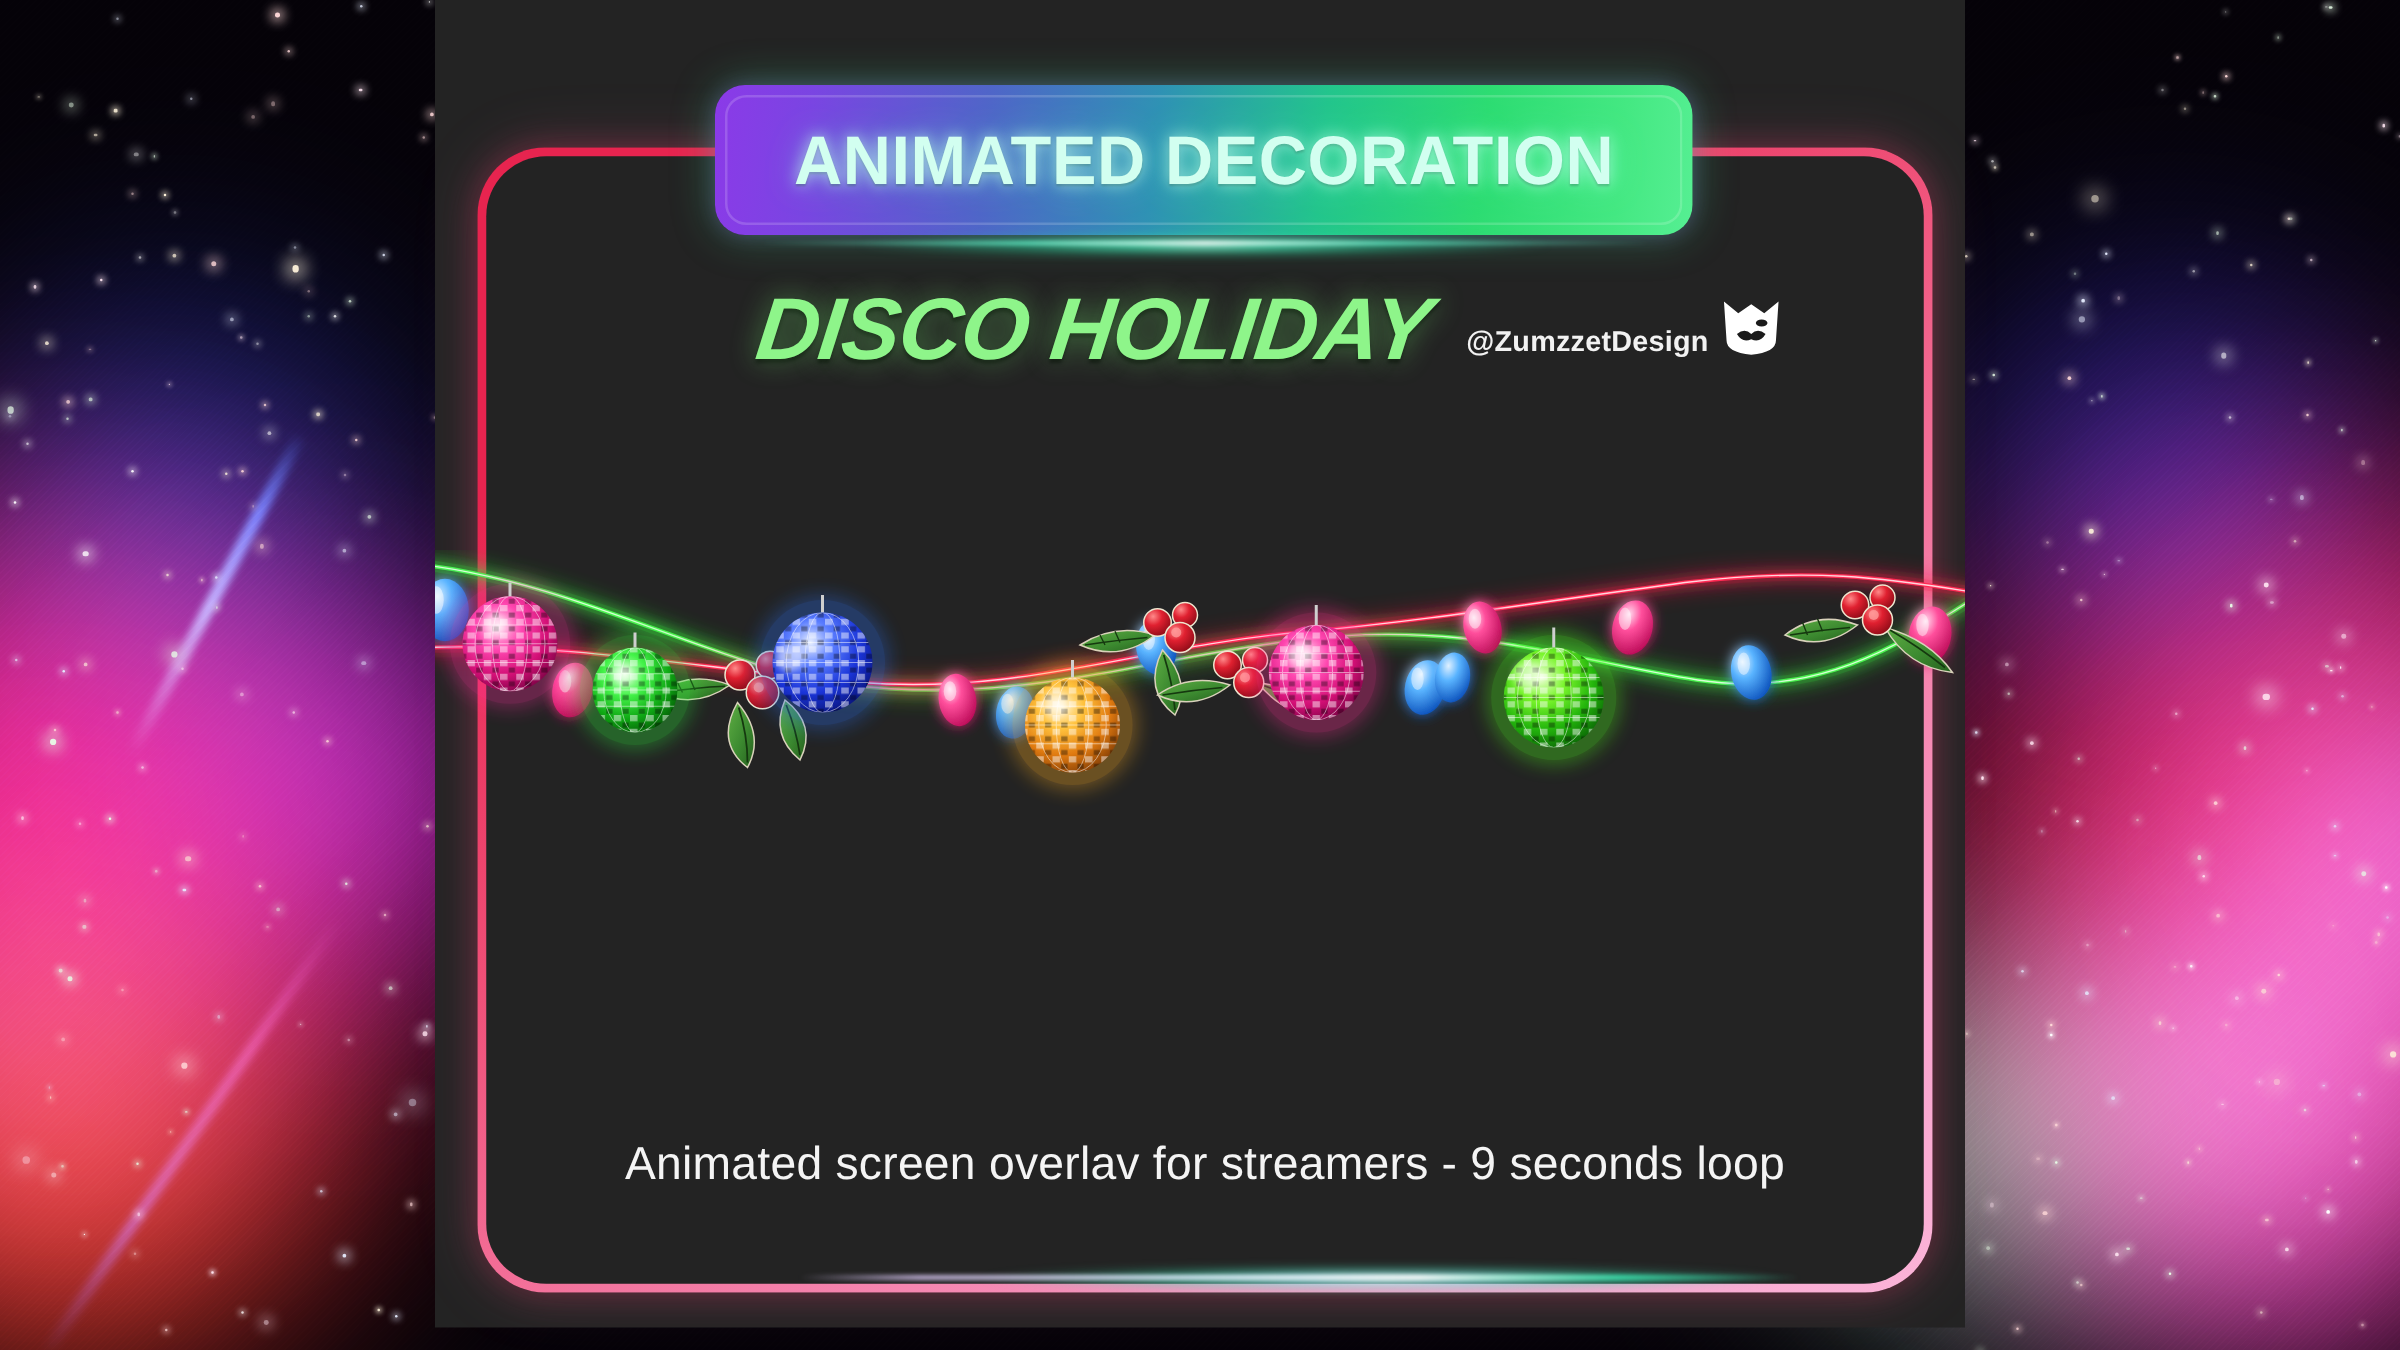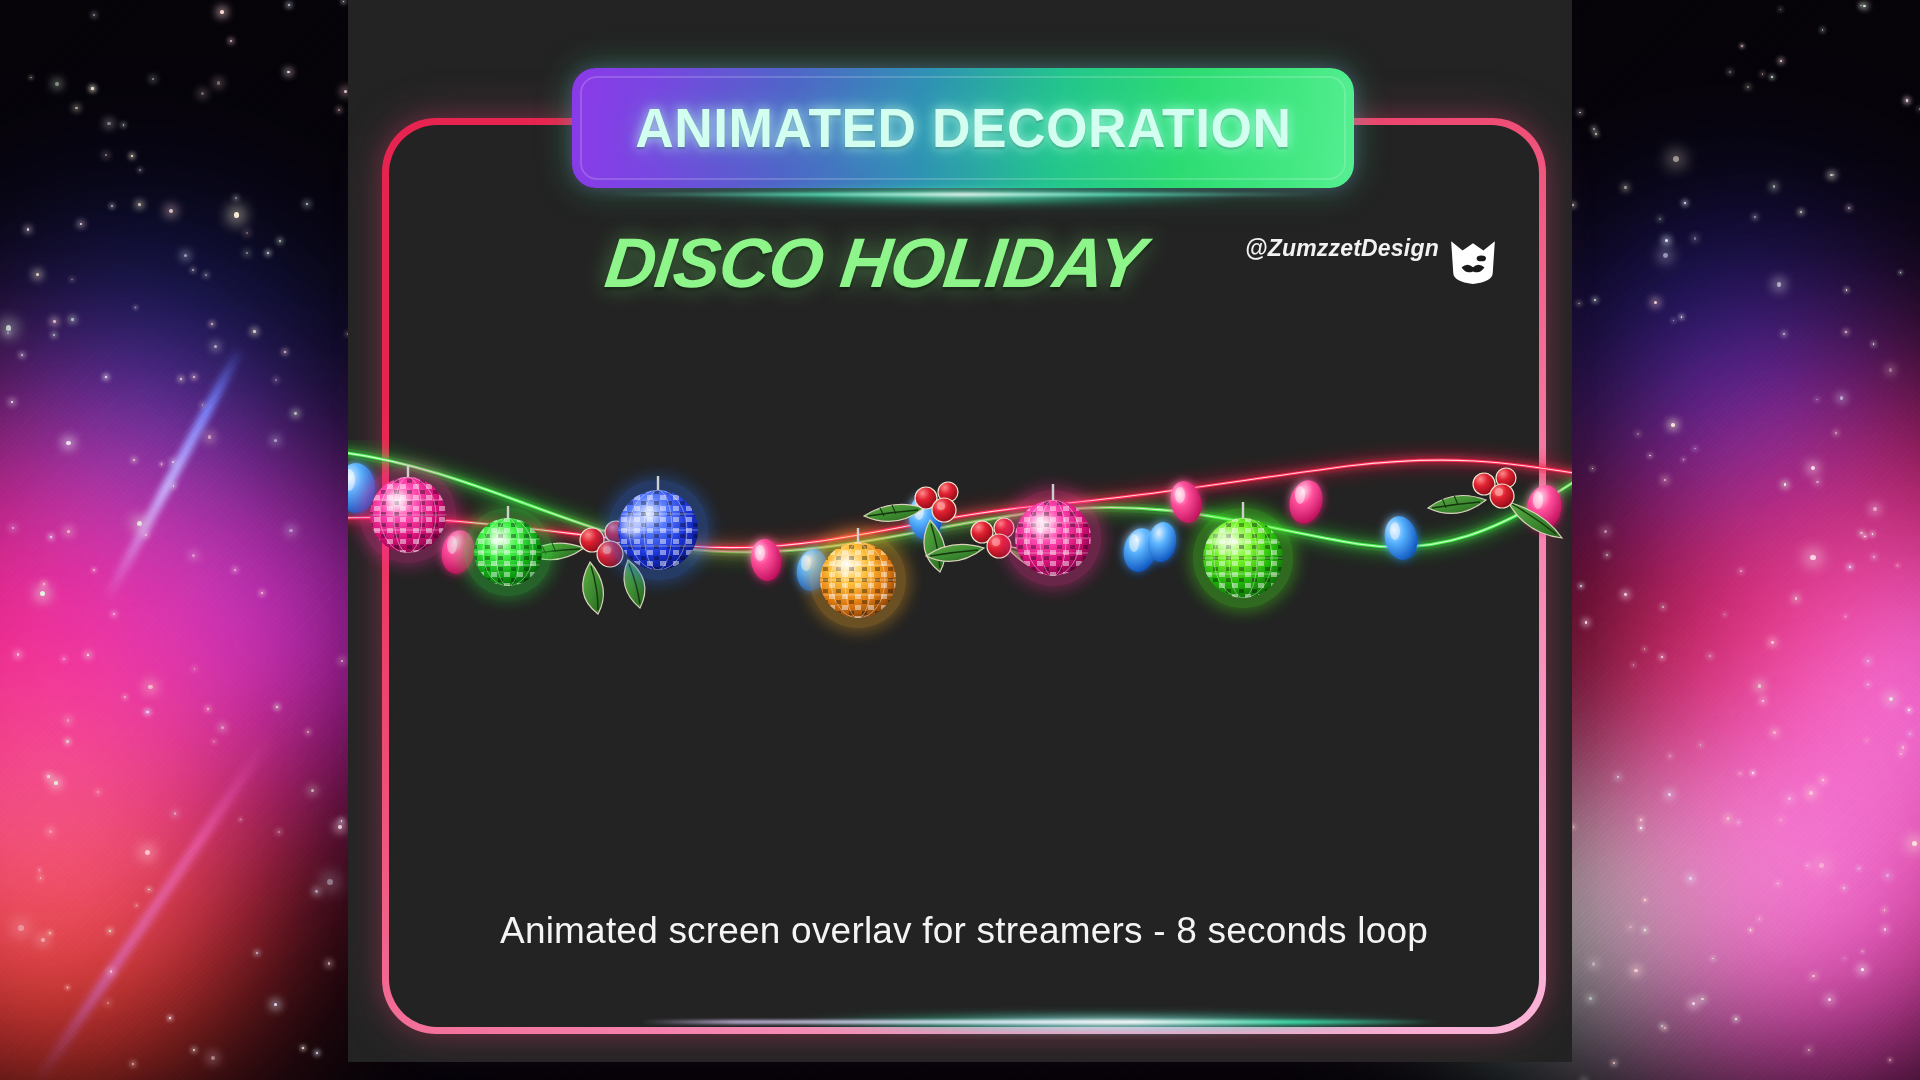--- a/index.html
+++ b/index.html
@@ -65,21 +65,21 @@
   #badgeFlareLine { position:absolute; left:608px; top:193px; width:712px; height:3px;
            background:linear-gradient(90deg, rgba(40,220,160,0) 0%, rgba(110,255,215,.8) 30%, #ffffff 50%, rgba(110,255,215,.8) 70%, rgba(40,220,160,0) 100%);
            filter:blur(1.5px); pointer-events:none; }
 
   
   #title { position:absolute; left:565px; top:228px; width:620px; text-align:center;
            font-size:70px; font-weight:bold; font-style:italic; line-height:1;
            color:#8ef58a; letter-spacing:-1px; transform:skewX(-7deg);
            text-shadow:0 0 22px rgba(120,245,115,.45), 0 3px 3px rgba(0,0,0,.55); white-space:nowrap; }
 
-  #watermark { position:absolute; left:1245px; top:235px; display:flex; align-items:flex-start; gap:8px;font-style:italic; }
+  #watermark { position:absolute; left:1173px; top:235px; display:flex; align-items:flex-end; gap:8px; }
   #wmText { font-size:23px; font-weight:bold; color:#f2f2f2; letter-spacing:.2px; white-space:nowrap; }
   #wmLogo { width:52px; height:52px; display:block; }
 
   
   #garland { position:absolute; left:348px; top:440px; width:1224px; height:260px; }
   #garland svg { display:block; }
 
   
   #caption { position:absolute; left:382px; top:910px; width:1164px; text-align:center;
              font-size:37px; color:#f4f4f4; letter-spacing:.2px; white-space:nowrap; }
@@ -696,16 +696,16 @@
           <ellipse cx="895" cy="118" rx="29" ry="40"></ellipse>
         <line x1="855" y1="102" x2="935" y2="102"></line>
           <line x1="855" y1="118" x2="935" y2="118"></line>
           <line x1="855" y1="134" x2="935" y2="134"></line>
       </g>
       <circle cx="874" cy="100" r="11" fill="#fff" opacity=".5" filter="url(#soft)"></circle>
     </g>
   </svg>
 </div>
 
-<div id="caption">Animated screen overlav for streamers - 8 seconds loop</div>
+<div id="caption">Animated screen overlav for streamers - 9 seconds loop</div>
 
 <div id="botFlare"></div>
 <div id="botFlareLine"></div>
 
 </body></html>

